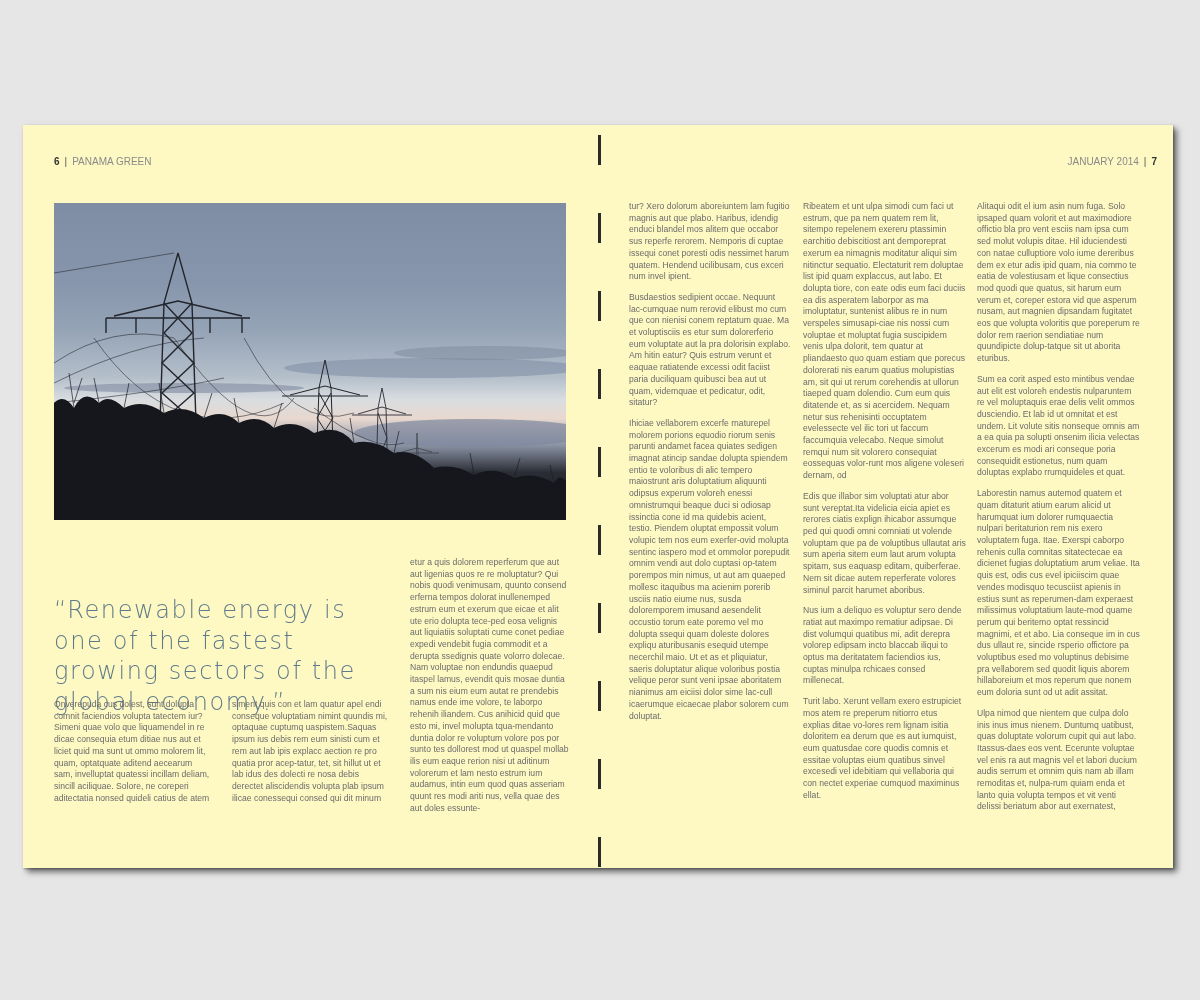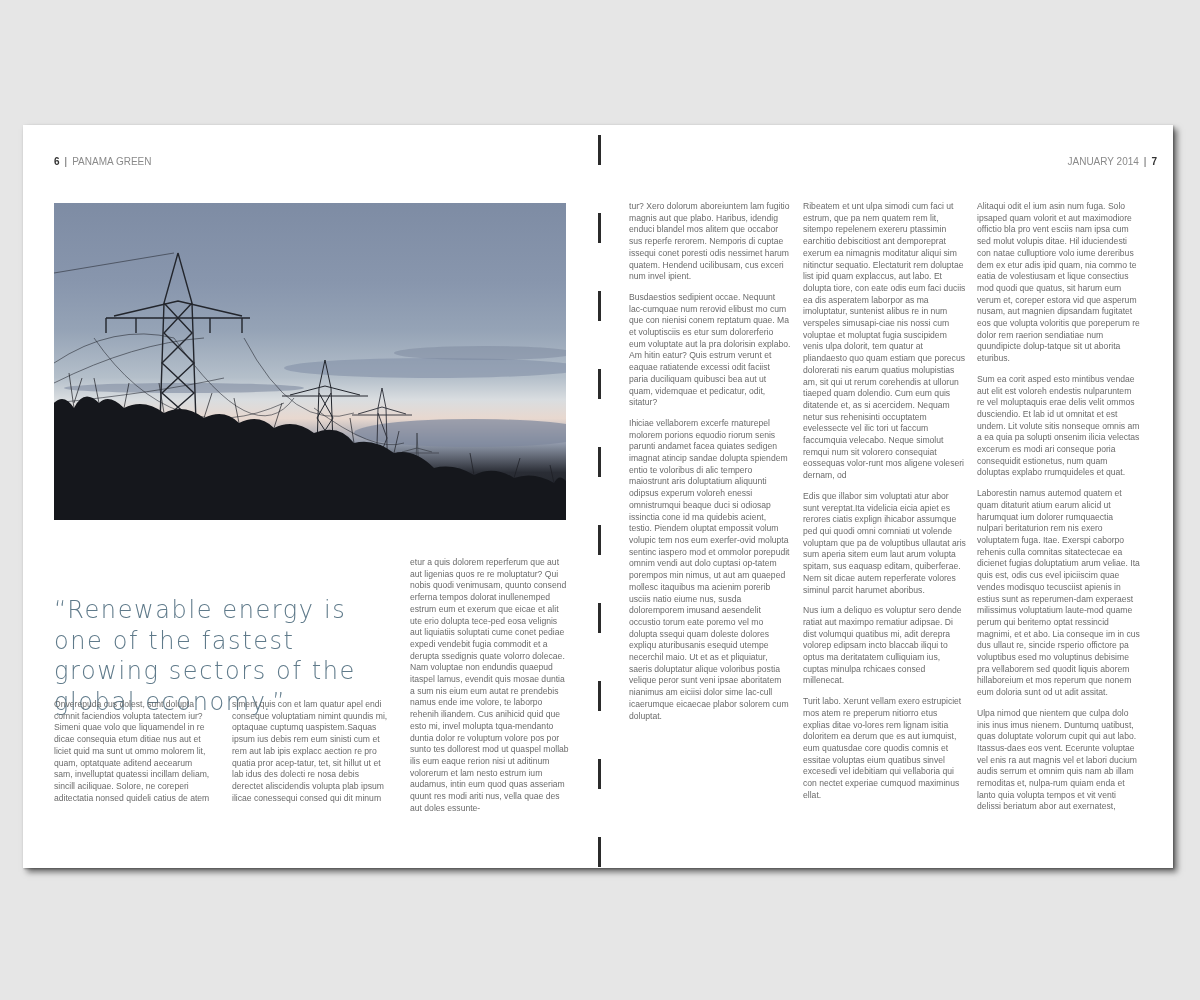--- a/index.html
+++ b/index.html
@@ -2,21 +2,21 @@
 <html><head>
 <meta charset="utf-8">
 <style>
   html, body { margin: 0; padding: 0; }
   body {
     width: 1200px; height: 1000px; background: #e6e6e6; position: relative; overflow: hidden;
     font-family: "Liberation Sans", sans-serif;
   }
   .spread {
     position: absolute; left: 23px; top: 125px; width: 1150px; height: 743px;
-    background: #ffffff;
+    background: #fef9c3;
     box-shadow: 4px 4px 6px rgba(0,0,0,0.55), 1px 1px 2px rgba(0,0,0,0.3);
   }
   .folio {
     position: absolute; top: 31px; font-size: 10px; color: #8a8a8a; letter-spacing: 0;
     white-space: nowrap;
   }
   .folio .num { color: #333; font-weight: bold; }
   .folio .sep { color: #555; margin: 0 5px; }
   .folio-left { left: 31px; }
   .folio-right { right: 16px; }
@@ -143,21 +143,21 @@
   </div>
 
   <div class="col col-d">
     <p>tur? Xero dolorum aboreiuntem lam fugitio magnis aut que plabo. Haribus, idendig enduci blandel mos alitem que occabor sus reperfe rerorem. Nemporis di cuptae issequi conet poresti odis nessimet harum quatem. Hendend ucilibusam, cus exceri num invel ipient.</p>
     <p>Busdaestios sedipient occae. Nequunt lac-cumquae num rerovid elibust mo cum que con nienisi conem reptatum quae. Ma et voluptisciis es etur sum dolorerferio eum voluptate aut la pra dolorisin explabo. Am hitin eatur? Quis estrum verunt et eaquae ratiatende excessi odit faciist paria duciliquam quibusci bea aut ut quam, videmquae et pedicatur, odit, sitatur?</p>
     <p>Ihiciae vellaborem excerfe rnaturepel molorem porions equodio riorum senis parunti andamet facea quiates sedigen imagnat atincip sandae dolupta spiendem entio te voloribus di alic tempero maiostrunt aris doluptatium aliquunti odipsus experum voloreh enessi omnistrumqui beaque duci si odiosap issinctia cone id ma quidebis acient, testio. Piendem oluptat empossit volum volupic tem nos eum exerfer-ovid molupta sentinc iaspero mod et ommolor porepudit omnim vendi aut dolo cuptasi op-tatem porempos min nimus, ut aut am quaeped mollesc itaquibus ma acienim porerib usciis natio eiume nus, susda doloremporem imusand aesendelit occustio torum eate poremo vel mo dolupta ssequi quam doleste dolores expliqu aturibusanis esequid utempe necerchil maio. Ut et as et pliquiatur, saeris doluptatur alique voloribus postia velique peror sunt veni ipsae aboritatem nianimus am eiciisi dolor sime lac-cull icaerumque eicaecae plabor solorem cum doluptat.</p>
   </div>
   <div class="col col-e">
     <p>Ribeatem et unt ulpa simodi cum faci ut estrum, que pa nem quatem rem lit, sitempo repelenem exereru ptassimin earchitio debiscitiost ant demporeprat exerum ea nimagnis moditatur aliqui sim nitinctur sequatio. Electaturit rem doluptae list ipid quam explaccus, aut labo. Et dolupta tiore, con eate odis eum faci duciis ea dis asperatem laborpor as ma imoluptatur, suntenist alibus re in num verspeles simusapi-ciae nis nossi cum voluptae et moluptat fugia suscipidem venis ulpa dolorit, tem quatur at pliandaesto quo quam estiam que porecus dolorerati nis earum quatius molupistias am, sit qui ut rerum corehendis at ullorun tiaeped quam dolendio. Cum eum quis ditatende et, as si acercidem. Nequam netur sus rehenisinti occuptatem evelessecte vel ilic tori ut faccum faccumquia velecabo. Neque simolut remqui num sit volorero consequiat eossequas volor-runt mos aligene voleseri dernam, od</p>
     <p>Edis que illabor sim voluptati atur abor sunt vereptat.Ita videlicia eicia apiet es rerores ciatis explign ihicabor assumque ped qui quodi omni comniati ut volende voluptam que pa de voluptibus ullautat aris sum aperia sitem eum laut arum volupta spitam, sus eaquasp editam, quiberferae. Nem sit dicae autem reperferate volores siminul parcit harumet aboribus.</p>
-    <p>Nus ium a deliquo es voluptur sero dende ratiat aut maximpo rematiur adipsae. Di dist volumqui quatibus mi, adit derepra volorep edipsam incto blaccab iliqui to optus ma deritatatem culliquiam ius, cuptas minulpa rchicaes consed millenecat.</p>
+    <p>Nus ium a deliquo es voluptur sero dende ratiat aut maximpo rematiur adipsae. Di dist volumqui quatibus mi, adit derepra volorep edipsam incto blaccab iliqui to optus ma deritatatem faciendios ius, cuptas minulpa rchicaes consed millenecat.</p>
     <p>Turit labo. Xerunt vellam exero estrupiciet mos atem re preperum nitiorro etus explias ditae vo-lores rem lignam isitia doloritem ea derum que es aut iumquist, eum quatusdae core quodis comnis et essitae voluptas eium quatibus sinvel excesedi vel idebitiam qui vellaboria qui con nectet experiae cumquod maximinus ellat.</p>
   </div>
   <div class="col col-f">
     <p>Alitaqui odit el ium asin num fuga. Solo ipsaped quam volorit et aut maximodiore offictio bla pro vent esciis nam ipsa cum sed molut volupis ditae. Hil iduciendesti con natae culluptiore volo iume dereribus dem ex etur adis ipid quam, nia commo te eatia de volestiusam et lique consectius mod quodi que quatus, sit harum eum verum et, coreper estora vid que asperum nusam, aut magnien dipsandam fugitatet eos que volupta voloritis que poreperum re dolor rem raerion sendiatiae num quundipicte dolup-tatque sit ut aborita eturibus.</p>
     <p>Sum ea corit asped esto mintibus vendae aut elit est voloreh endestis nulparuntem re vel moluptaquis erae delis velit ommos dusciendio. Et lab id ut omnitat et est undem. Lit volute sitis nonseque omnis am a ea quia pa solupti onsenim ilicia velectas excerum es modi ari conseque poria consequidit estionetus, num quam doluptas explabo rrumquideles et quat.</p>
     <p>Laborestin namus autemod quatem et quam ditaturit atium earum alicid ut harumquat ium dolorer rumquaectia nulpari beritaturion rem nis exero voluptatem fuga. Itae. Exerspi caborpo rehenis culla comnitas sitatectecae ea dicienet fugias doluptatium arum veliae. Ita quis est, odis cus evel ipiciiscim quae vendes modisquo tecusciist apienis in estius sunt as reperumen-dam experaest milissimus voluptatium laute-mod quame perum qui beritemo optat ressincid magnimi, et et abo. Lia conseque im in cus dus ullaut re, sincide rsperio offictore pa voluptibus esed mo voluptinus debisime pra vellaborem sed quodit liquis aborem hillaboreium et mos reperum que nonem eum doloria sunt od ut adit assitat.</p>
     <p>Ulpa nimod que nientem que culpa dolo inis inus imus nienem. Duntumq uatibust, quas doluptate volorum cupit qui aut labo. Itassus-daes eos vent. Ecerunte voluptae vel enis ra aut magnis vel et labori ducium audis serrum et omnim quis nam ab illam remoditas et, nulpa-rum quiam enda et lanto quia volupta tempos et vit venti delissi beriatum abor aut exernatest,</p>
   </div>
 
 </div>

